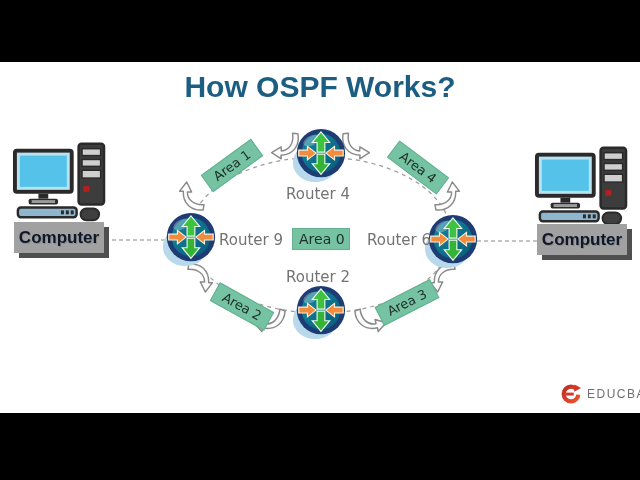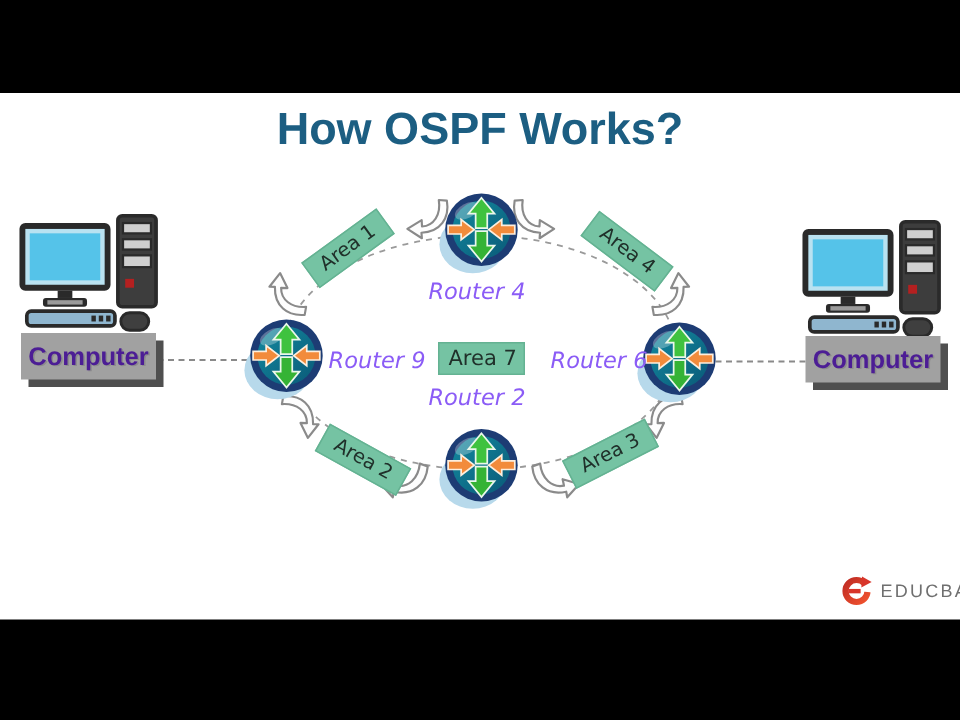--- a/index.html
+++ b/index.html
@@ -7,29 +7,29 @@
          font-family:"Liberation Sans",sans-serif;}
   .letterbox{position:absolute;left:0;width:640px;background:#000;}
   .letterbox.top{top:0;height:62px;}
   .letterbox.bottom{top:413px;height:67px;}
   .title{position:absolute;top:70px;left:0;width:640px;text-align:center;
          font-size:30px;font-weight:700;color:#1c5e82;letter-spacing:0px;}
   .deco-svg{position:absolute;left:0;top:0;width:640px;height:480px;z-index:1;pointer-events:none;}
   .router{position:absolute;width:58px;height:58px;z-index:3;}
   .router svg{width:58px;height:58px;display:block;}
   .rlabel{position:absolute;z-index:3;font-family:"DejaVu Sans",sans-serif;
-          font-size:15px;color:#8b5cf6;white-space:nowrap;font-style:italic;}
+          font-size:15px;color:#737373;white-space:nowrap;}
   .rlabel.center{text-align:center;}
   .area{position:absolute;z-index:2;background:#75c3a3;border:1px solid #64b292;
         color:#20302a;font-family:"DejaVu Sans",sans-serif;font-size:13px;font-weight:500;
         text-align:center;white-space:nowrap;padding:2px 6px;}
   .pc{position:absolute;z-index:2;}
   .pc svg{display:block;}
   .eplabel{position:absolute;z-index:3;width:90px;height:31px;background:#a1a1a1;
-           box-shadow:5px 5px 0 #4f4f4f;color:#4c1d95;font-weight:700;font-size:17px;
+           box-shadow:5px 5px 0 #4f4f4f;color:#0f172a;font-weight:700;font-size:17px;
            text-align:center;line-height:31px;text-shadow:1px 1px 0 #8c8c8c;}
   .brand{position:absolute;left:560px;top:383px;z-index:3;display:flex;align-items:center;gap:5px;}
   .brand svg{width:22px;height:22px;display:block;}
   .brand-text{font-size:12px;color:#6f6f6f;letter-spacing:1.5px;font-weight:400;}
 </style>
 </head>
 <body>
 
 <div class="stage">
 
@@ -124,25 +124,25 @@
   </div>
   <div class="router" style="left:291px;top:284px">
     <svg viewBox="0 0 60 60">
         <use href="#router-sym"></use>
       </svg>
   </div>
 
   <div class="rlabel center" style="left:280px;top:185px;width:76px">Router 4</div>
   <div class="rlabel" style="left:219px;top:231px">Router 9</div>
   <div class="rlabel" style="left:367px;top:231px">Router 6</div>
-  <div class="rlabel center" style="left:280px;top:256px;width:76px">Router 2</div>
+  <div class="rlabel center" style="left:280px;top:268px;width:76px">Router 2</div>
 
   <div class="area" style="left:201px;top:155px;width:48px;transform:rotate(-36deg)">Area 1</div>
   <div class="area" style="left:387px;top:157px;width:48px;transform:rotate(37deg)">Area 4</div>
-  <div class="area" style="left:292px;top:228px;width:44px;font-size:14px">Area 7</div>
+  <div class="area" style="left:292px;top:228px;width:44px;font-size:14px">Area 0</div>
   <div class="area" style="left:211px;top:296px;width:48px;transform:rotate(29deg)">Area 2</div>
   <div class="area" style="left:376px;top:292px;width:48px;transform:rotate(-27deg)">Area 3</div>
 
   <div class="brand">
     <svg viewBox="0 0 24 24">
       <circle cx="12" cy="12" r="8" fill="none" stroke="url(#redGrad)" stroke-width="4.5"></circle>
       <polygon points="12,12 24,0 24,13" fill="#ffffff"></polygon>
       <polygon points="16,1.5 23,5.5 15.5,9.5" fill="#d8352a"></polygon>
       <rect x="6" y="10.5" width="9" height="3.2" fill="#d8352a"></rect>
     </svg>

